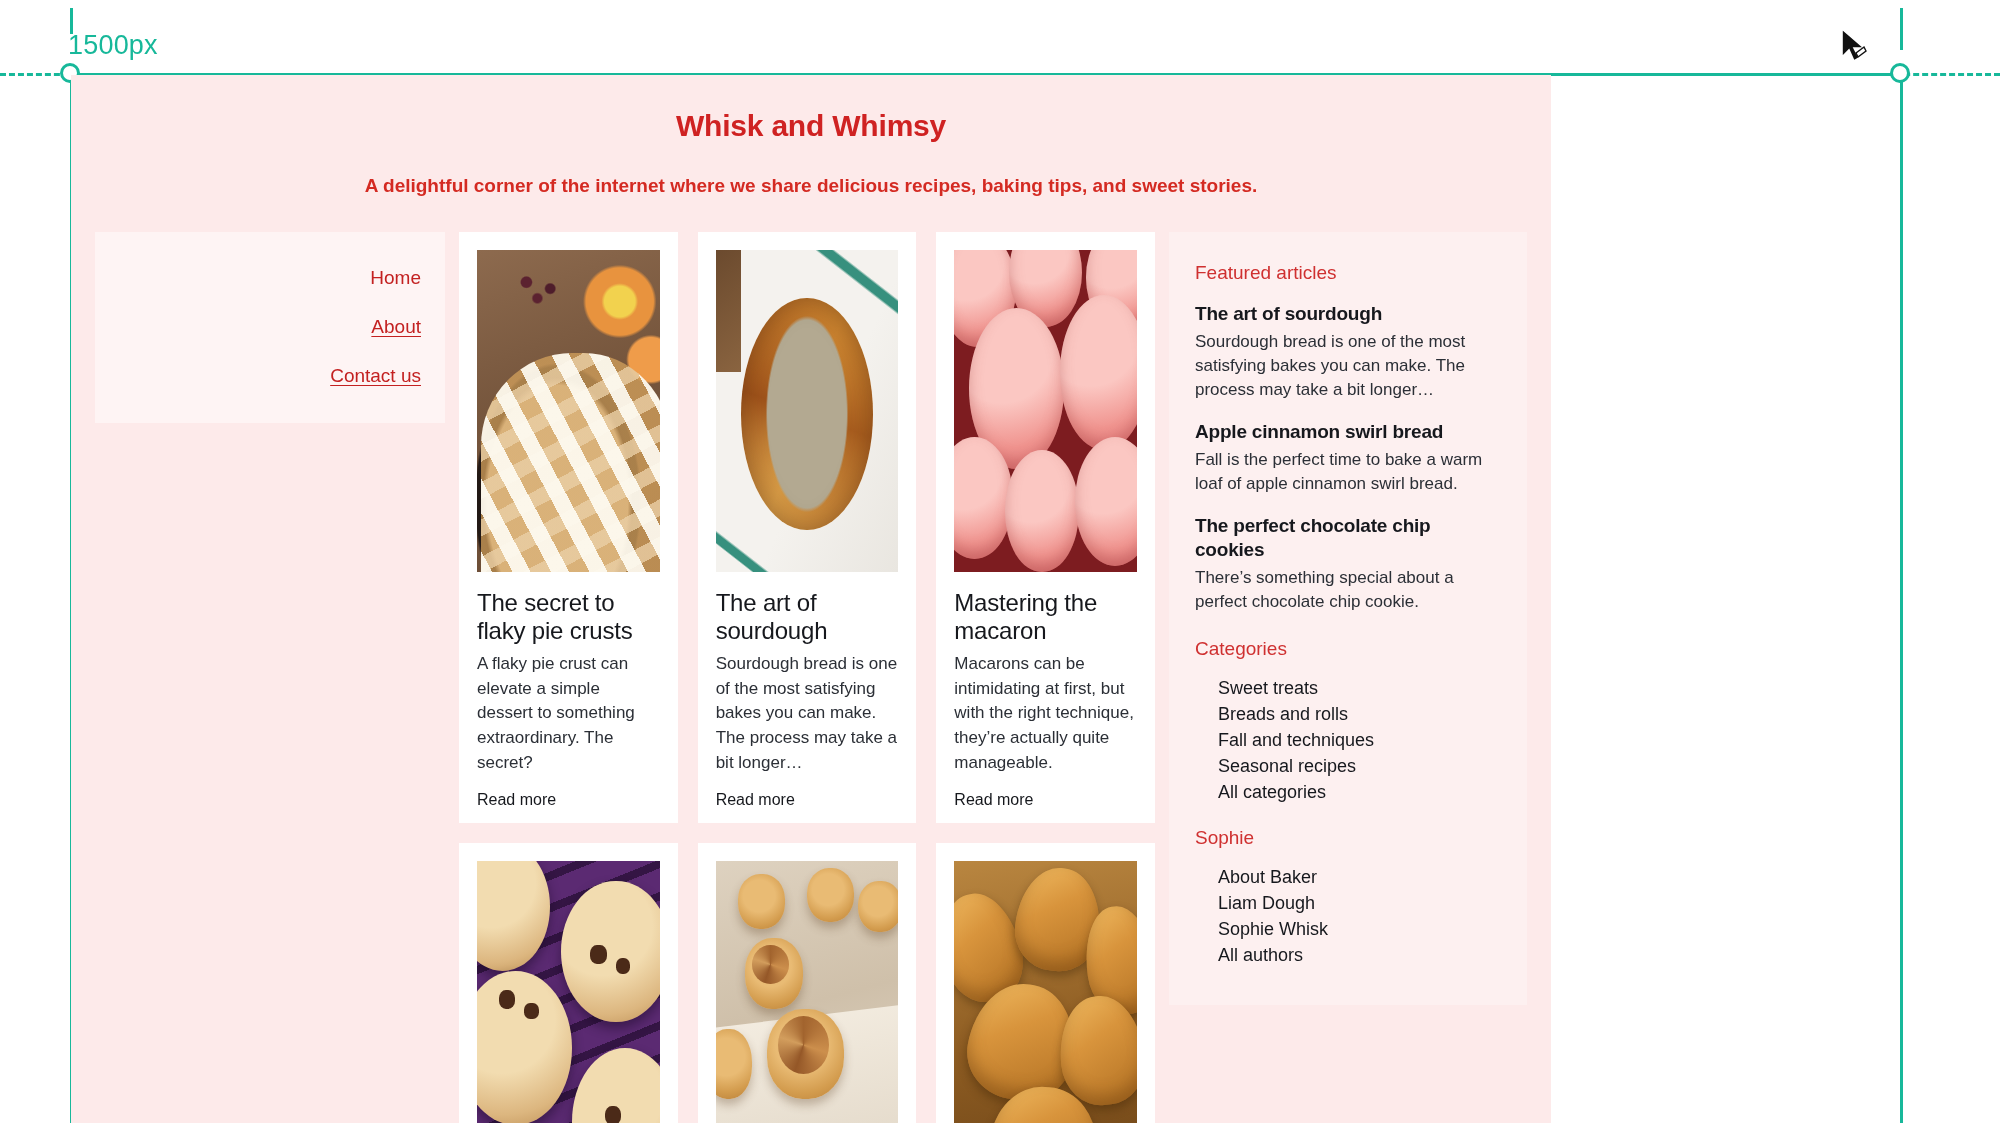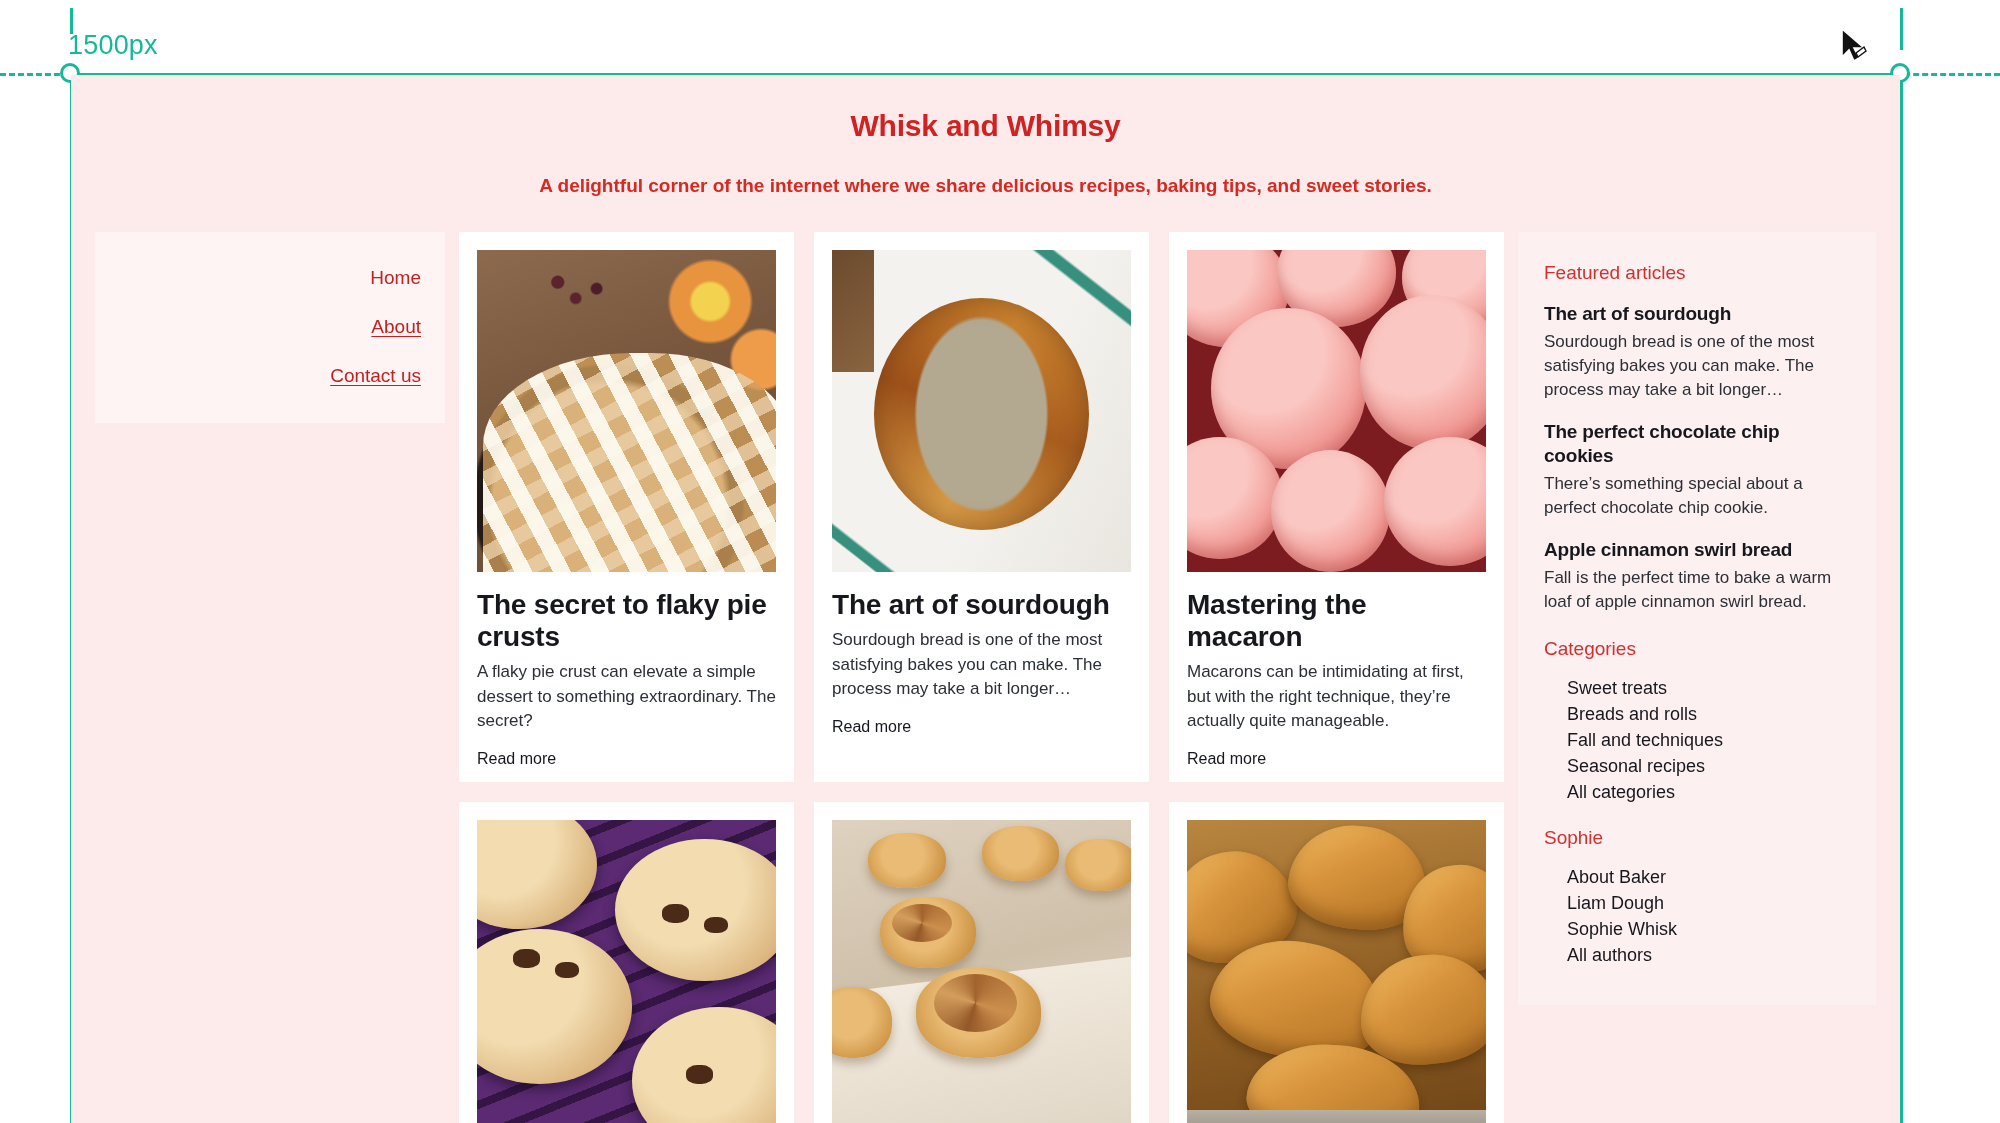--- a/index.html
+++ b/index.html
@@ -47,21 +47,21 @@
     position: absolute; left: 68px; top: 30px;
     color: #17b89a; font-size: 27px; font-weight: 400;
     letter-spacing: .2px; white-space: nowrap;
   }
 
   .cursor { position: absolute; left: 1838px; top: 27px; width: 34px; height: 40px; }
 
   
   .page {
     position: absolute; left: 71px; top: 75px;
-    width: 1829px; height: 1048px;
+    width: 1480px; height: 1048px;
     background: #fdeaea;
     overflow: hidden;
   }
 
   .site-header { padding-top: 34px; text-align: center; }
   .site-title {
     font-size: 30px; font-weight: 700; color: #cf2222;
     letter-spacing: -.2px;
   }
   .site-tagline {
@@ -95,21 +95,21 @@
   .card {
     background: #ffffff; padding: 18px 18px 14px 18px;
     display: flex; flex-direction: column;
   }
   .card-thumb {
     width: 100%; height: 322px;
     position: relative; overflow: hidden; background: #d9d2cc;
   }
   .card-body { padding-top: 17px; }
   .card-title {
-    font-size: 28px; font-weight: 700; color: #16181d;
+    font-size: 24px; font-weight: 400; color: #16181d;
     letter-spacing: -.2px;
   }
   .card-excerpt {
     margin-top: 7px; font-size: 17px; line-height: 1.45; color: #2b2f36;
   }
   .card-readmore {
     display: inline-block; margin-top: 16px;
     font-size: 16px; color: #16181d; text-decoration: none; cursor: pointer;
   }
 
@@ -395,26 +395,26 @@
 
       <aside class="aside">
 
         <div class="aside-heading">Featured articles</div>
 
         <div class="feat-item">
           <div class="feat-title">The art of sourdough</div>
           <div class="feat-excerpt">Sourdough bread is one of the most satisfying bakes you can make. The process may take a bit longer…</div>
         </div>
         <div class="feat-item">
+          <div class="feat-title">Apple cinnamon swirl bread</div>
+          <div class="feat-excerpt">Fall is the perfect time to bake a warm loaf of apple cinnamon swirl bread.</div>
+        </div>
+        <div class="feat-item">
           <div class="feat-title">The perfect chocolate chip cookies</div>
           <div class="feat-excerpt">There’s something special about a perfect chocolate chip cookie.</div>
-        </div>
-        <div class="feat-item">
-          <div class="feat-title">Apple cinnamon swirl bread</div>
-          <div class="feat-excerpt">Fall is the perfect time to bake a warm loaf of apple cinnamon swirl bread.</div>
         </div>
 
         <div class="aside-heading spaced">Categories</div>
         <ul class="aside-list">
           <li><a>Sweet treats</a></li>
           <li><a>Breads and rolls</a></li>
           <li><a>Fall and techniques</a></li>
           <li><a>Seasonal recipes</a></li>
           <li><a>All categories</a></li>
         </ul>

